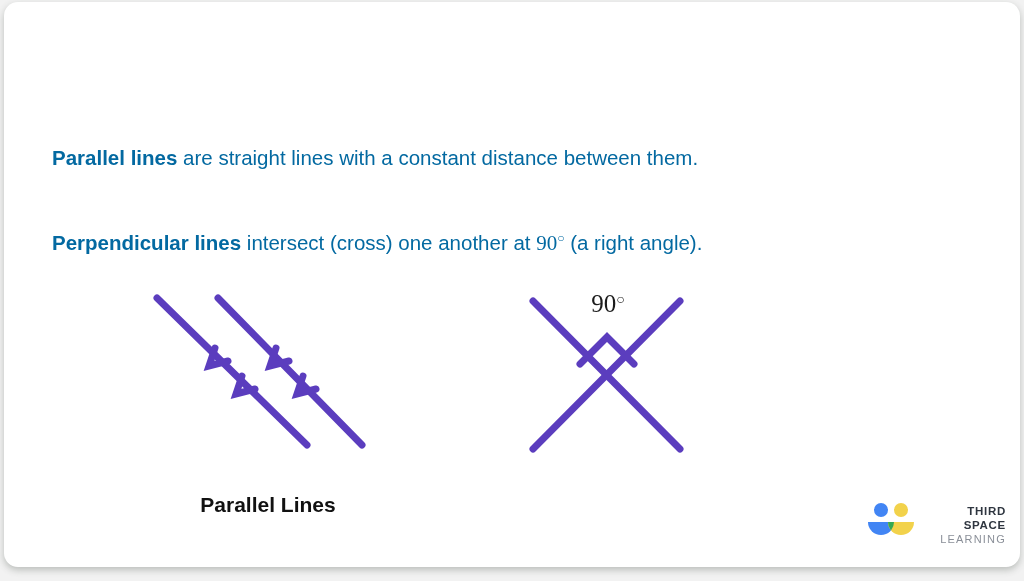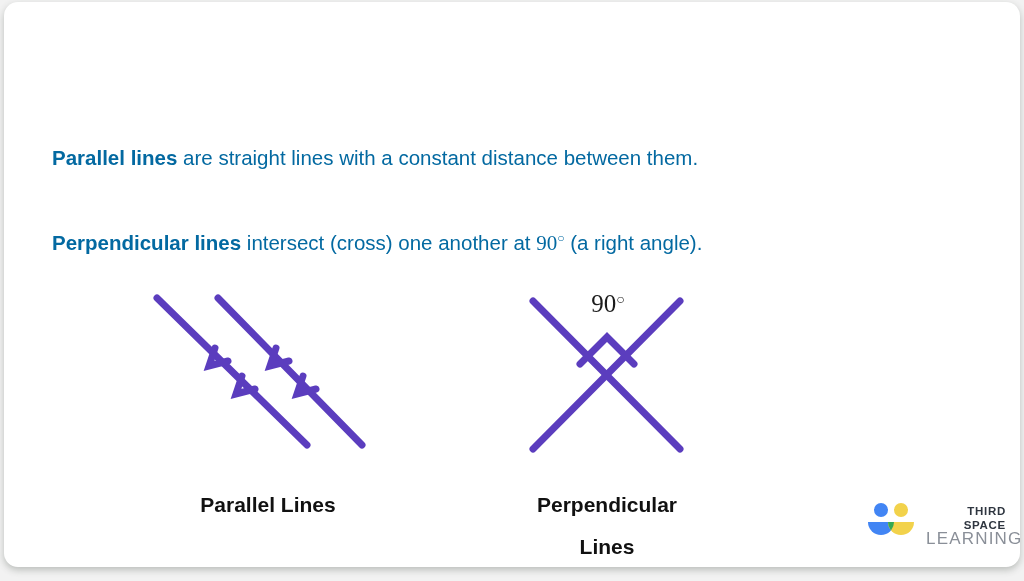--- a/index.html
+++ b/index.html
@@ -114,21 +114,21 @@
   }
   .logo-line1 {
     font-size: 11.5px;
     font-weight: bold;
     letter-spacing: 0.7px;
     color: #2f3640;
     line-height: 14px;
     text-align: right;
   }
   .logo-line2 {
-    font-size: 17px;
+    font-size: 11px;
     letter-spacing: 1.2px;
     color: #8a8f98;
     line-height: 14px;
     text-align: right;
   }
 </style>
 </head>
 <body>
 
 <div class="page">
@@ -165,24 +165,20 @@
         </g>
 
         <text x="604" y="40" text-anchor="middle" font-family="Liberation Serif, serif" font-size="25" fill="#1b1b1b">
           <tspan>90</tspan><tspan dy="-8" font-size="14">○</tspan>
         </text>
       </svg>
     </div>
 
     <div class="caption parallel">Parallel Lines</div>
 
-    <div class="caption perp">
-      <div>Perpendicular</div>
-      <div>Lines</div>
-    </div>
 
     <div class="logo">
       <svg class="logo-mark" viewBox="0 0 52 40">
         <path d="M 2,22 A 13 13 0 0 0 28,22 Z" fill="#4285f4"></path>
         <path d="M 22,22 A 13 13 0 0 0 48,22 Z" fill="#f2d24b"></path>
         <path d="M 22,22 L 28,22 A 13 13 0 0 1 25,30.4 A 13 13 0 0 1 22,22 Z" fill="#34a853"></path>
         <circle cx="15" cy="10" r="7" fill="#4285f4"></circle>
         <circle cx="35" cy="10" r="7" fill="#f2d24b"></circle>
       </svg>
       <div class="logo-text">

